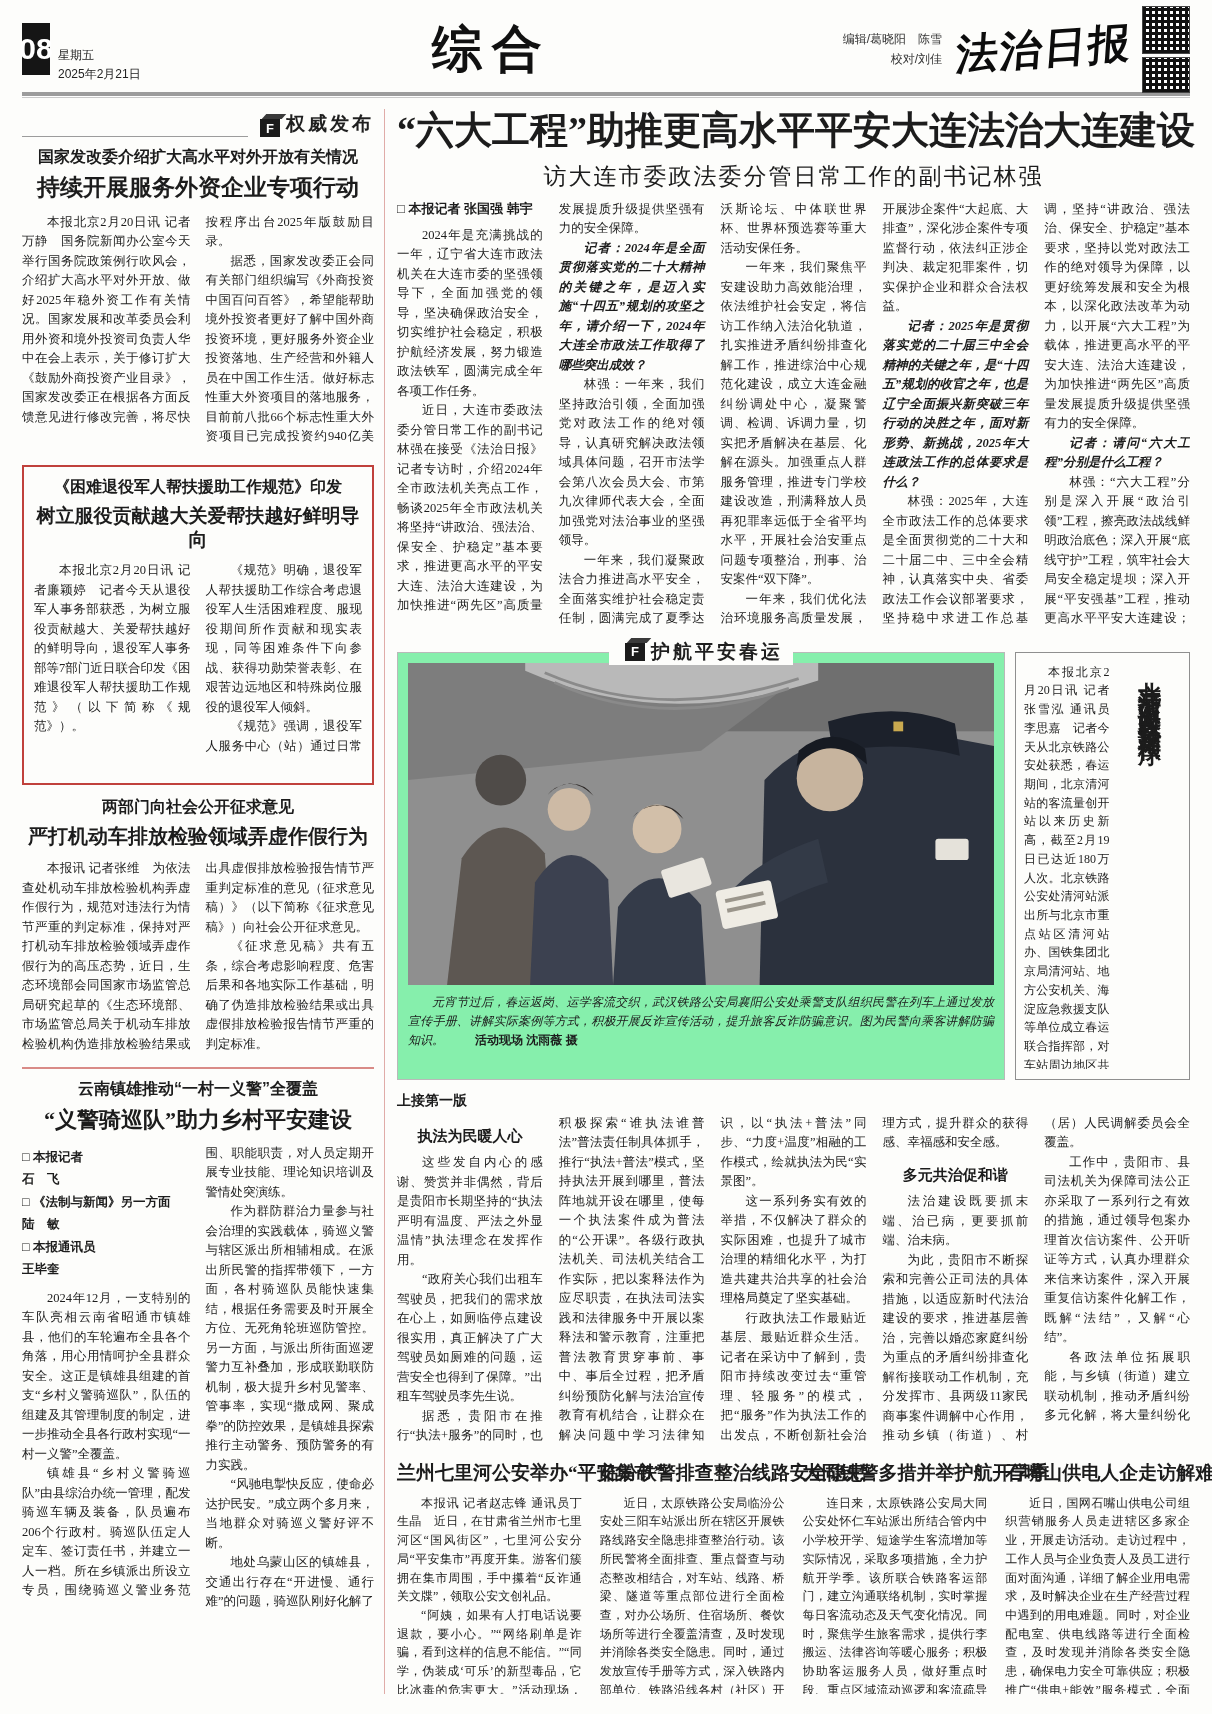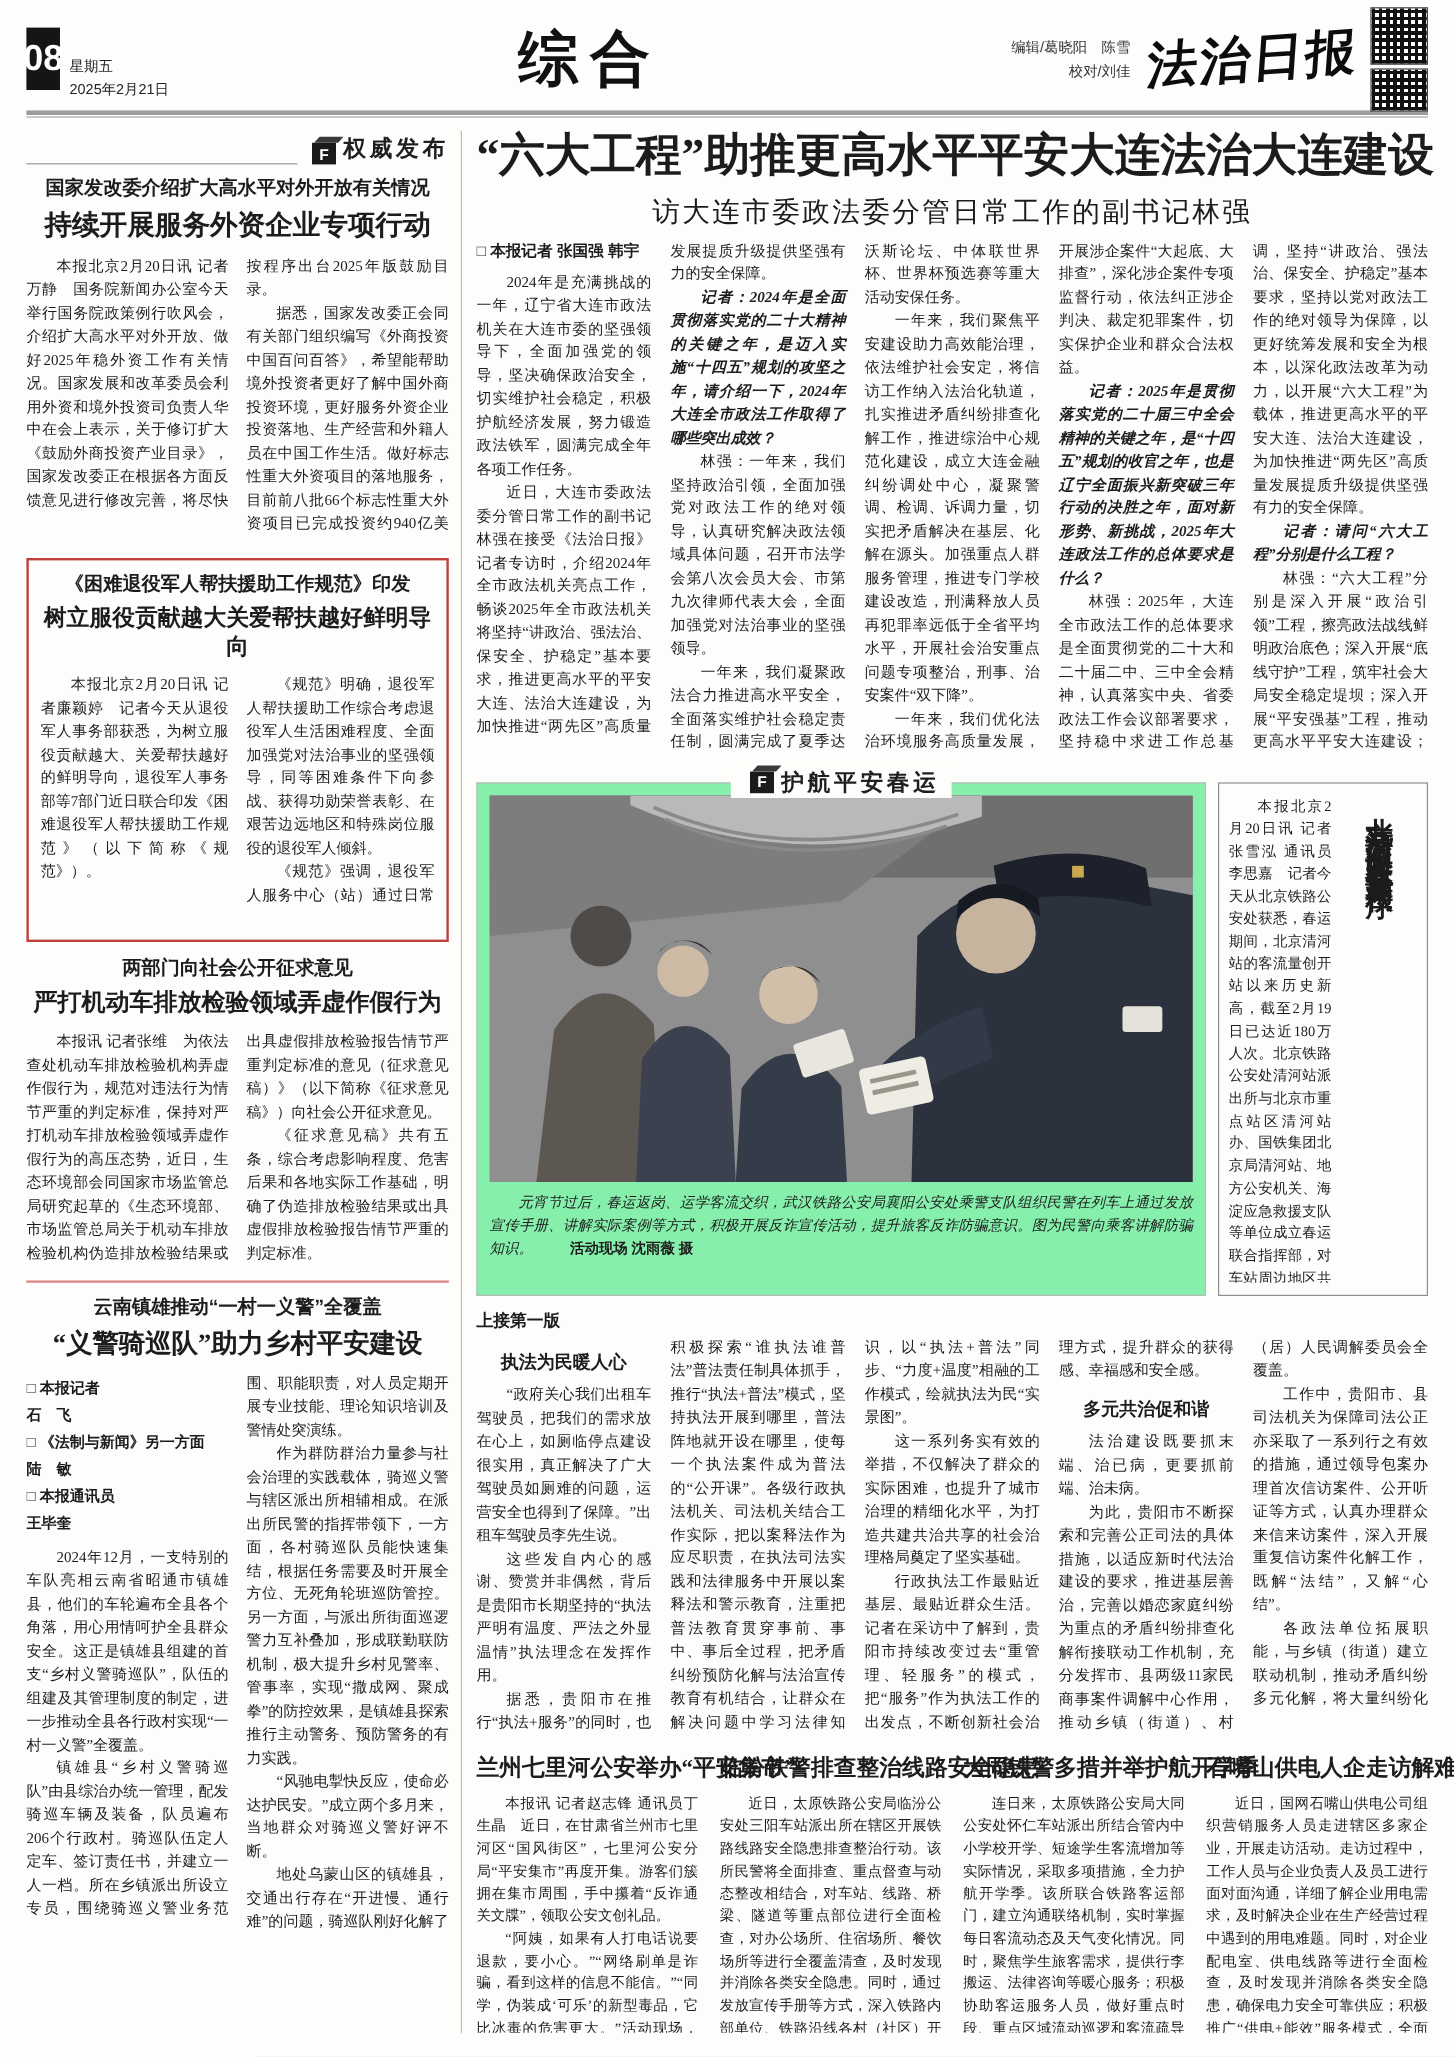--- a/index.html
+++ b/index.html
@@ -129,21 +129,21 @@
             <p>本报北京2月20日讯 记者万静　国务院新闻办公室今天举行国务院政策例行吹风会，介绍扩大高水平对外开放、做好2025年稳外资工作有关情况。国家发展和改革委员会利用外资和境外投资司负责人华中在会上表示，关于修订扩大《鼓励外商投资产业目录》，国家发改委正在根据各方面反馈意见进行修改完善，将尽快按程序出台2025年版鼓励目录。</p>
             <p>据悉，国家发改委正会同有关部门组织编写《外商投资中国百问百答》，希望能帮助境外投资者更好了解中国外商投资环境，更好服务外资企业投资落地、生产经营和外籍人员在中国工作生活。做好标志性重大外资项目的落地服务，目前前八批66个标志性重大外资项目已完成投资约940亿美元，其中33个项目实现全面或部分投产，取得了良好的社会效益和经济效益。今年，国家发改委还将继续强化项目要素保障，推动前八批项目加快落地，并适时发布第九批项目，持续开展服务外资企业专项行动，“一对一”走访外资企业，及时了解并协调解决企业遇到的困难和问题。</p>
           </div>
       </article>
 
       <article class="red-box">
         <div class="kicker">《困难退役军人帮扶援助工作规范》印发</div>
         <h1 class="headline">树立服役贡献越大关爱帮扶越好鲜明导向</h1>
         <div class="body cols2">
             <p>本报北京2月20日讯 记者廉颖婷　记者今天从退役军人事务部获悉，为树立服役贡献越大、关爱帮扶越好的鲜明导向，退役军人事务部等7部门近日联合印发《困难退役军人帮扶援助工作规范》（以下简称《规范》）。</p>
-            <p>《规范》明确，退役军人帮扶援助工作综合考虑退役军人生活困难程度、全面加强党对法治事业的坚强领导，同等困难条件下向参战、获得功勋荣誉表彰、在艰苦边远地区和特殊岗位服役的退役军人倾斜。</p>
+            <p>《规范》明确，退役军人帮扶援助工作综合考虑退役军人生活困难程度、服现役期间所作贡献和现实表现，同等困难条件下向参战、获得功勋荣誉表彰、在艰苦边远地区和特殊岗位服役的退役军人倾斜。</p>
             <p>《规范》强调，退役军人服务中心（站）通过日常走访、定期摸排等方式，准确掌握困难退役军人思想动态、生活情况和家庭状况，摸清急难愁盼问题。对老弱病残、鳏寡孤独等特殊困难群体经常性上门走访，帮助解决实际困难。低保边缘家庭中的重病重残退役军人经个人申请，可按照单人户纳入低保范围。卫生健康部门指导辖区医疗机构对一时无力承担医疗费用且符合帮扶援助条件的困难退役军人，采取一事一议的方式，实行免除住院预交金等举措。</p>
           </div>
       </article>
 
       <article class="art-emission">
         <div class="kicker">两部门向社会公开征求意见</div>
         <h1 class="headline" style="font-size:20px">严打机动车排放检验领域弄虚作假行为</h1>
         <div class="body cols2">
             <p>本报讯 记者张维　为依法查处机动车排放检验机构弄虚作假行为，规范对违法行为情节严重的判定标准，保持对严打机动车排放检验领域弄虚作假行为的高压态势，近日，生态环境部会同国家市场监管总局研究起草的《生态环境部、市场监管总局关于机动车排放检验机构伪造排放检验结果或出具虚假排放检验报告情节严重判定标准的意见（征求意见稿）》（以下简称《征求意见稿》）向社会公开征求意见。</p>
             <p>《征求意见稿》共有五条，综合考虑影响程度、危害后果和各地实际工作基础，明确了伪造排放检验结果或出具虚假排放检验报告情节严重的判定标准。</p>
@@ -253,22 +253,22 @@
               <p>本报北京2月20日讯 记者张雪泓 通讯员李思嘉　记者今天从北京铁路公安处获悉，春运期间，北京清河站的客流量创开站以来历史新高，截至2月19日已达近180万人次。北京铁路公安处清河站派出所与北京市重点站区清河站办、国铁集团北京局清河站、地方公安机关、海淀应急救援支队等单位成立春运联合指挥部，对车站周边地区共同开展巡视检查和治安打击整治，确保治安秩序平稳有序。</p>
             </div>
           <h2 class="beijing-title">北京清河站派出所联合整治站周秩序</h2>
         </article>
       </div>
 
       <section class="guiyang">
         <div class="continued-label">上接第一版</div>
         <div class="body cols5">
             <p class="sub">执法为民暖人心</p>
+            <p>这些发自内心的感谢、赞赏并非偶然，背后是贵阳市长期坚持的“执法严明有温度、严法之外显温情”执法理念在发挥作用。</p>
             <p>“政府关心我们出租车驾驶员，把我们的需求放在心上，如厕临停点建设很实用，真正解决了广大驾驶员如厕难的问题，运营安全也得到了保障。”出租车驾驶员李先生说。</p>
-            <p>这些发自内心的感谢、赞赏并非偶然，背后是贵阳市长期坚持的“执法严明有温度、严法之外显温情”执法理念在发挥作用。</p>
             <p>据悉，贵阳市在推行“执法+服务”的同时，也积极探索“谁执法谁普法”普法责任制具体抓手，推行“执法+普法”模式，坚持执法开展到哪里，普法阵地就开设在哪里，使每一个执法案件成为普法的“公开课”。各级行政执法机关、司法机关结合工作实际，把以案释法作为应尽职责，在执法司法实践和法律服务中开展以案释法和警示教育，注重把普法教育贯穿事前、事中、事后全过程，把矛盾纠纷预防化解与法治宣传教育有机结合，让群众在解决问题中学习法律知识，以“执法+普法”同步、“力度+温度”相融的工作模式，绘就执法为民“实景图”。</p>
             <p>这一系列务实有效的举措，不仅解决了群众的实际困难，也提升了城市治理的精细化水平，为打造共建共治共享的社会治理格局奠定了坚实基础。</p>
             <p>行政执法工作最贴近基层、最贴近群众生活。记者在采访中了解到，贵阳市持续改变过去“重管理、轻服务”的模式，把“服务”作为执法工作的出发点，不断创新社会治理方式，提升群众的获得感、幸福感和安全感。</p>
             <p class="sub">多元共治促和谐</p>
             <p>法治建设既要抓末端、治已病，更要抓前端、治未病。</p>
             <p>为此，贵阳市不断探索和完善公正司法的具体措施，以适应新时代法治建设的要求，推进基层善治，完善以婚恋家庭纠纷为重点的矛盾纠纷排查化解衔接联动工作机制，充分发挥市、县两级11家民商事案件调解中心作用，推动乡镇（街道）、村（居）人民调解委员会全覆盖。</p>
             <p>工作中，贵阳市、县司法机关为保障司法公正亦采取了一系列行之有效的措施，通过领导包案办理首次信访案件、公开听证等方式，认真办理群众来信来访案件，深入开展重复信访案件化解工作，既解“法结”，又解“心结”。</p>
             <p>各政法单位拓展职能，与乡镇（街道）建立联动机制，推动矛盾纠纷多元化解，将大量纠纷化解在基层、解决在萌芽状态。</p>
           </div>
       </section>

